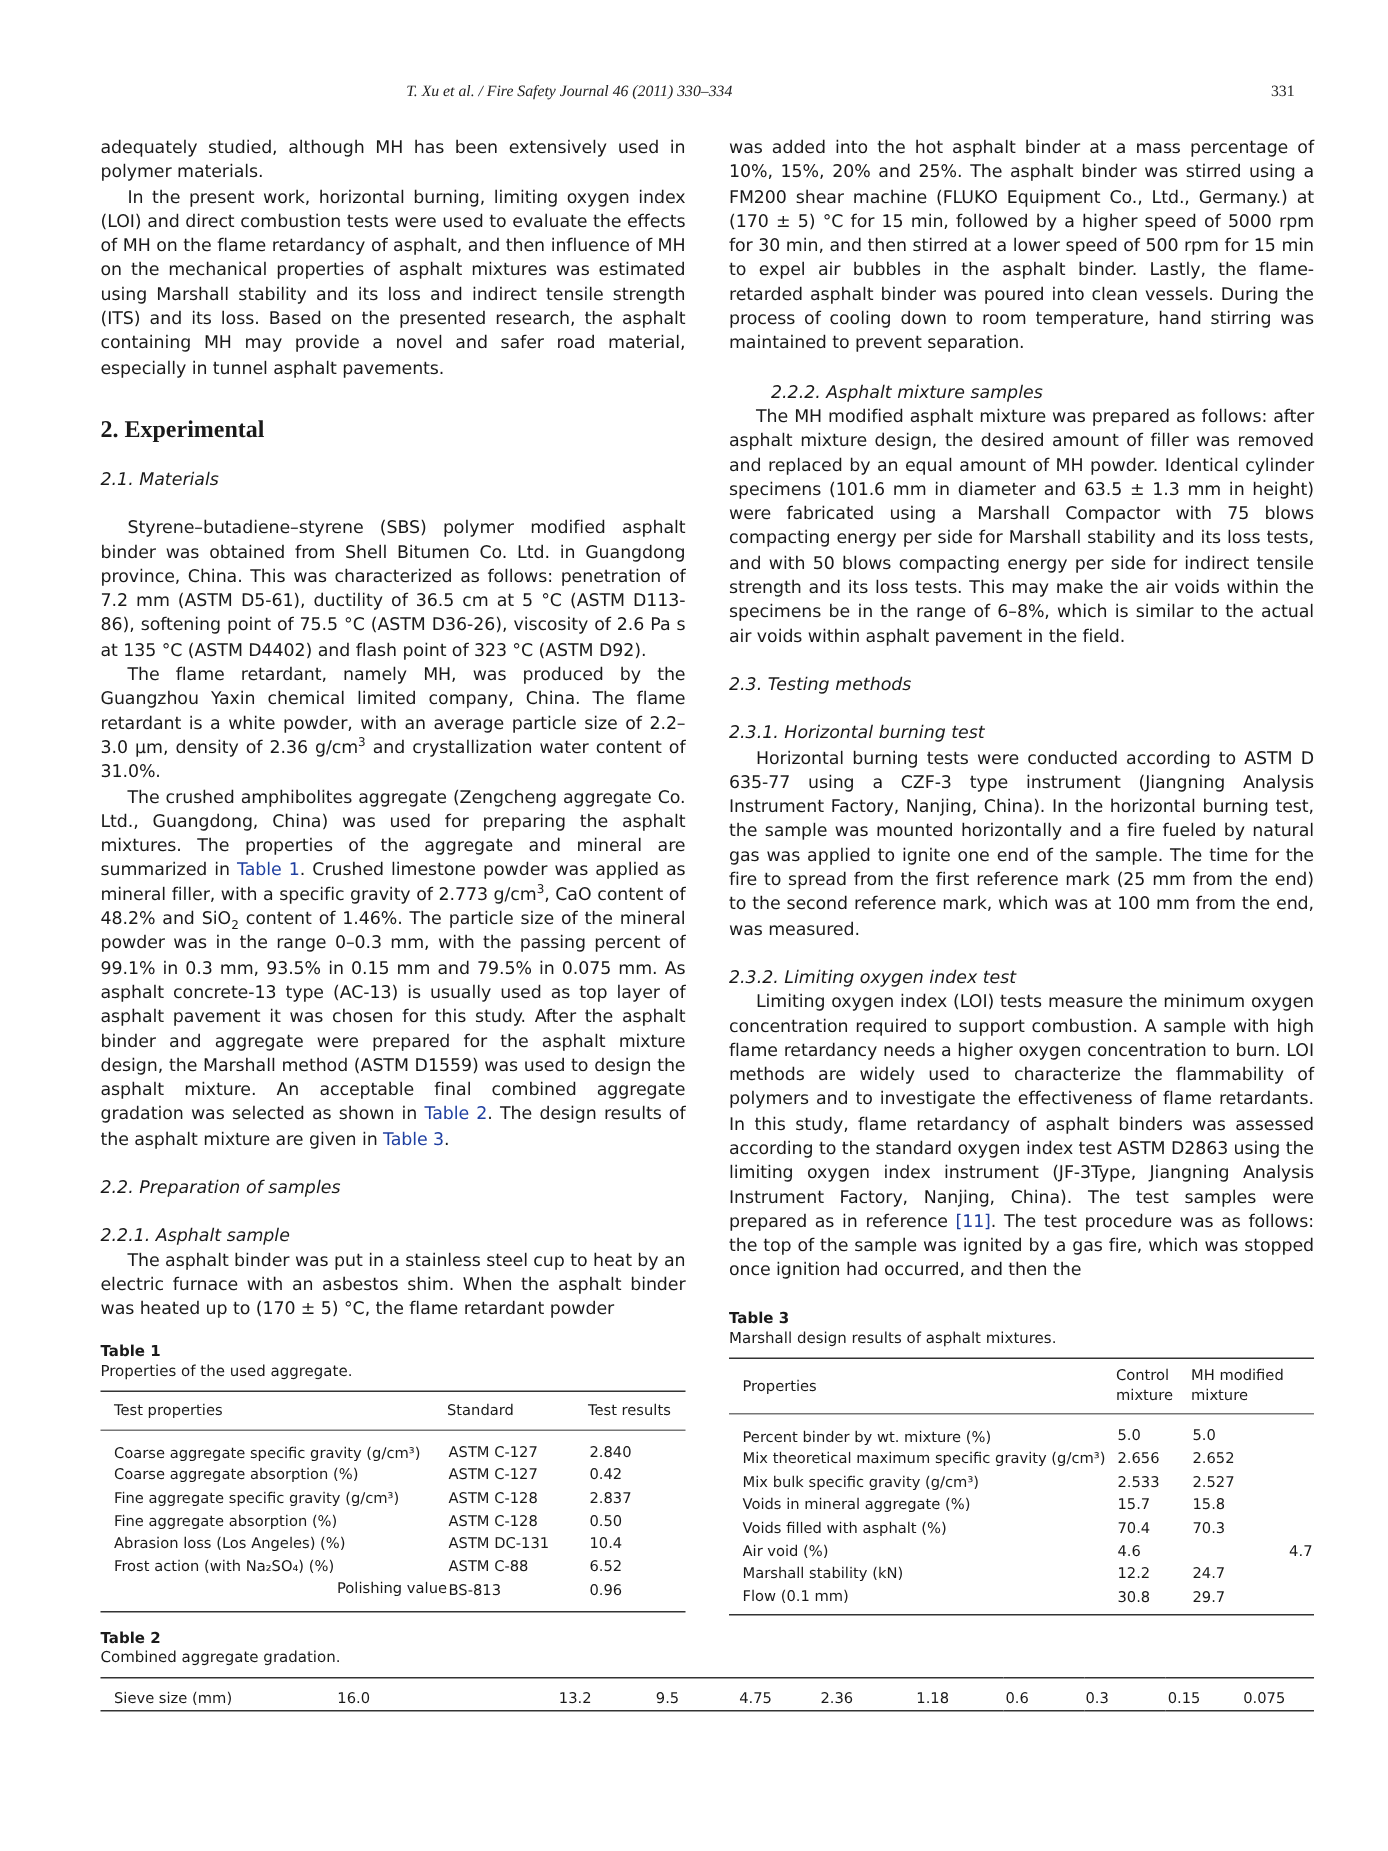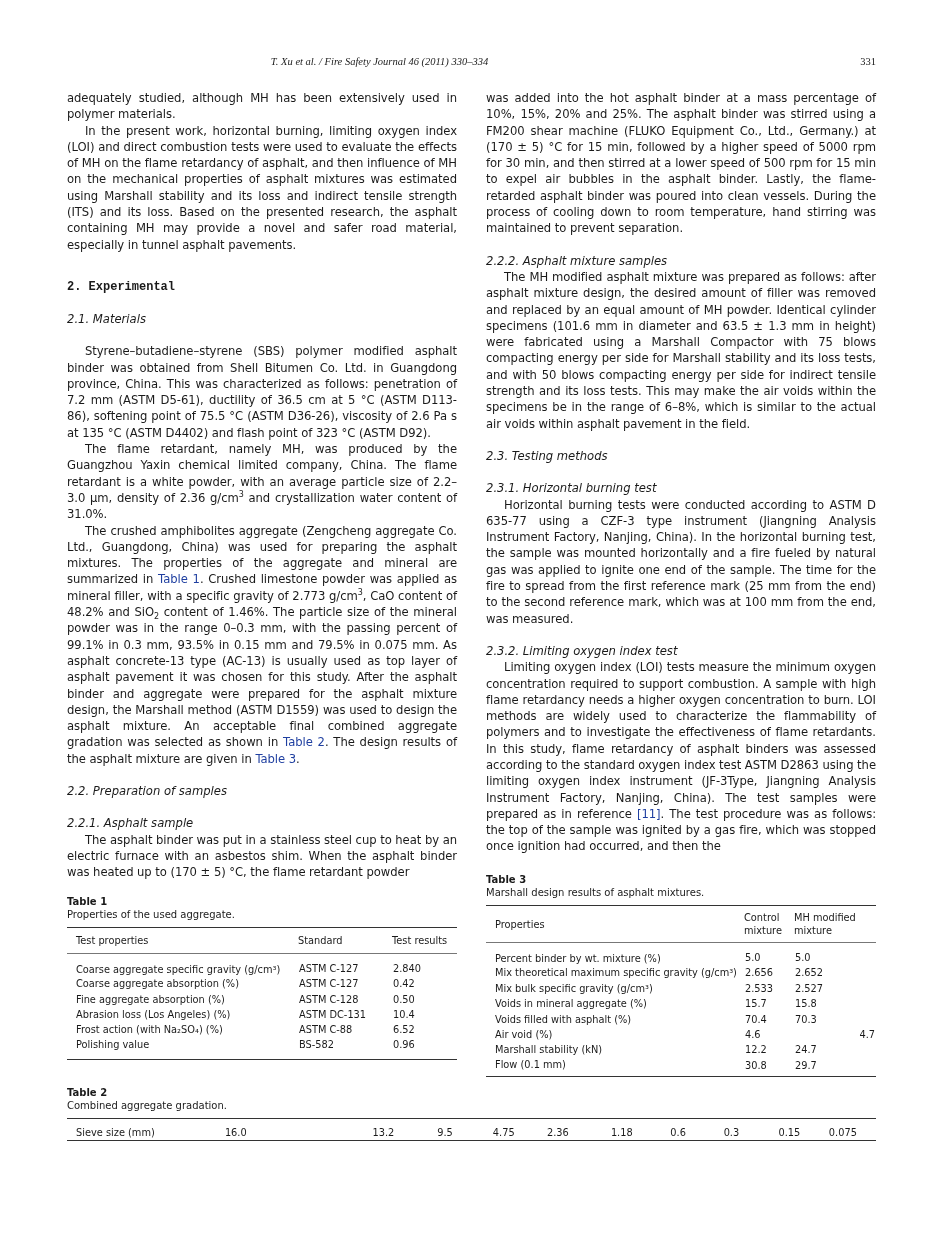--- a/index.html
+++ b/index.html
@@ -6,34 +6,34 @@
   body {
     width: 925px; height: 1234px; position: relative; overflow: hidden;
     font-family: "DejaVu Sans", "Liberation Sans", sans-serif;
     color: #1a1a1a;
   }
   .running-head {
     position: absolute; top: 56px; left: 0; width: 925px; height: 14px;
     font-family: "Liberation Serif", serif; font-style: italic; font-size: 10.5px; color: #222;
   }
   .running-head .title { position: absolute; left: 0; width: 759px; text-align: center; top: 0; }
-  .running-head .page { position: absolute; right: 49px; top: 0; font-style: normal; }
+  .running-head .page { position: absolute; right: 62px; top: 0; font-style: normal; }
 
   .col { position: absolute; width: 390px; }
   .col-left { left: 67px; top: 90px; }
   .col-right { left: 486px; top: 90px; }
 
   p.body {
     margin: 0; font-size: 11.6px; line-height: 16.3px; text-align: justify;
     text-indent: 0; letter-spacing: -0.05px;
   }
   p.body.indent { text-indent: 18px; }
   .ref { color: #1f3fa0; }
   h2.sec {
-    font-family: Liberation Mono, monospace; font-weight: bold; font-size: 12px;
+    font-family: Liberation Serif, serif; font-weight: bold; font-size: 16px;
     margin: 0; line-height: 16px;
   }
   h3.sub, h4.subsub {
     font-style: italic; font-weight: normal; font-size: 11.6px; margin: 0; line-height: 16.3px;
   }
   sup, sub { font-size: 8px; line-height: 0; }
 
   .tbl-block { position: absolute; font-size: 9.6px; }
   .tbl-label { font-weight: bold; font-size: 10px; line-height: 13px; }
   .tbl-caption { font-size: 10px; line-height: 13px; margin-bottom: 6px; }
@@ -63,21 +63,21 @@
   <p class="body indent"><span>The crushed amphibolites aggregate (Zengcheng aggregate Co. Ltd., Guangdong, China) was used for preparing the asphalt mixtures. The properties of the aggregate and mineral are summarized in </span><span class="ref">Table 1</span><span>. Crushed limestone powder was applied as mineral filler, with a specific gravity of 2.773 g/cm</span><sup>3</sup><span>, CaO content of 48.2% and SiO</span><sub>2</sub><span> content of 1.46%. The particle size of the mineral powder was in the range 0–0.3 mm, with the passing percent of 99.1% in 0.3 mm, 93.5% in 0.15 mm and 79.5% in 0.075 mm. As asphalt concrete-13 type (AC-13) is usually used as top layer of asphalt pavement it was chosen for this study. After the asphalt binder and aggregate were prepared for the asphalt mixture design, the Marshall method (ASTM D1559) was used to design the asphalt mixture. An acceptable final combined aggregate gradation was selected as shown in </span><span class="ref">Table 2</span><span>. The design results of the asphalt mixture are given in </span><span class="ref">Table 3</span><span>.</span></p>
 
   <h3 class="sub" style="margin-top:16px;">2.2.  Preparation of samples</h3>
   <h4 class="subsub" style="margin-top:16px;">2.2.1.  Asphalt sample</h4>
   <p class="body indent">The asphalt binder was put in a stainless steel cup to heat by an electric furnace with an asbestos shim. When the asphalt binder was heated up to (170 ± 5) °C, the flame retardant powder</p>
 </div>
 
 <div class="col col-right">
   <p class="body">was added into the hot asphalt binder at a mass percentage of 10%, 15%, 20% and 25%. The asphalt binder was stirred using a FM200 shear machine (FLUKO Equipment Co., Ltd., Germany.) at (170 ± 5) °C for 15 min, followed by a higher speed of 5000 rpm for 30 min, and then stirred at a lower speed of 500 rpm for 15 min to expel air bubbles in the asphalt binder. Lastly, the flame-retarded asphalt binder was poured into clean vessels. During the process of cooling down to room temperature, hand stirring was maintained to prevent separation.</p>
 
-  <h4 class="subsub" style="margin-top:16px;">2.2.2.  Asphalt mixture samples</h4>
+  <h4 class="subsub" style="margin-top:16px;margin-left:28px;">2.2.2.  Asphalt mixture samples</h4>
   <p class="body indent">The MH modified asphalt mixture was prepared as follows: after asphalt mixture design, the desired amount of filler was removed and replaced by an equal amount of MH powder. Identical cylinder specimens (101.6 mm in diameter and 63.5 ± 1.3 mm in height) were fabricated using a Marshall Compactor with 75 blows compacting energy per side for Marshall stability and its loss tests, and with 50 blows compacting energy per side for indirect tensile strength and its loss tests. This may make the air voids within the specimens be in the range of 6–8%, which is similar to the actual air voids within asphalt pavement in the field.</p>
 
   <h3 class="sub" style="margin-top:16px;">2.3.  Testing methods</h3>
   <h4 class="subsub" style="margin-top:16px;">2.3.1.  Horizontal burning test</h4>
   <p class="body indent">Horizontal burning tests were conducted according to ASTM D 635-77 using a CZF-3 type instrument (Jiangning Analysis Instrument Factory, Nanjing, China). In the horizontal burning test, the sample was mounted horizontally and a fire fueled by natural gas was applied to ignite one end of the sample. The time for the fire to spread from the first reference mark (25 mm from the end) to the second reference mark, which was at 100 mm from the end, was measured.</p>
 
   <h4 class="subsub" style="margin-top:16px;">2.3.2.  Limiting oxygen index test</h4>
   <p class="body indent"><span>Limiting oxygen index (LOI) tests measure the minimum oxygen concentration required to support combustion. A sample with high flame retardancy needs a higher oxygen concentration to burn. LOI methods are widely used to characterize the flammability of polymers and to investigate the effectiveness of flame retardants. In this study, flame retardancy of asphalt binders was assessed according to the standard oxygen index test ASTM D2863 using the limiting oxygen index instrument (JF-3Type, Jiangning Analysis Instrument Factory, Nanjing, China). The test samples were prepared as in reference </span><span class="ref">[11]</span><span>. The test procedure was as follows: the top of the sample was ignited by a gas fire, which was stopped once ignition had occurred, and then the</span></p>
 </div>
 
@@ -97,37 +97,42 @@
           <td style="padding:0 0 0 9px;line-height:13.3px;padding-top:8px;">Coarse aggregate specific gravity (g/cm³)</td>
           <td style="line-height:13.3px;padding-top:8px;">ASTM C-127</td>
           <td style="line-height:13.3px;padding-top:8px;">2.840</td>
         </tr>
         <tr>
           <td style="padding:0 0 0 9px;line-height:13.3px;">Coarse aggregate absorption (%)</td>
           <td style="line-height:13.3px;">ASTM C-127</td>
           <td style="line-height:13.3px;">0.42</td>
         </tr>
         <tr>
+          <td style="padding:0 0 0 9px;line-height:13.3px;">Fine aggregate specific gravity (g/cm³)</td>
+          <td style="line-height:13.3px;">ASTM C-128</td>
+          <td style="line-height:13.3px;">2.837</td>
+        </tr>
+        <tr>
           <td style="padding:0 0 0 9px;line-height:13.3px;">Fine aggregate absorption (%)</td>
           <td style="line-height:13.3px;">ASTM C-128</td>
           <td style="line-height:13.3px;">0.50</td>
         </tr>
         <tr>
           <td style="padding:0 0 0 9px;line-height:13.3px;">Abrasion loss (Los Angeles) (%)</td>
           <td style="line-height:13.3px;">ASTM DC-131</td>
           <td style="line-height:13.3px;">10.4</td>
         </tr>
         <tr>
           <td style="padding:0 0 0 9px;line-height:13.3px;">Frost action (with Na₂SO₄) (%)</td>
           <td style="line-height:13.3px;">ASTM C-88</td>
           <td style="line-height:13.3px;">6.52</td>
         </tr>
         <tr class="rule-bot">
-          <td style="padding:0 0 0 9px;line-height:13.3px;padding-bottom:7px;">Polishing value</td>
-          <td style="line-height:13.3px;padding-bottom:7px;">BS-582</td>
+          <td style="padding:0 0 0 9px;line-height:13.3px;padding-bottom:7px;text-align:right;">Polishing value</td>
+          <td style="line-height:13.3px;padding-bottom:7px;">BS-813</td>
           <td style="line-height:13.3px;padding-bottom:7px;">0.96</td>
         </tr>
       </tbody>
   </table>
 </div>
 
 <div class="tbl-block" style="left:486px; top:873px; width:390px;">
   <div class="tbl-label">Table 3</div>
   <div class="tbl-caption">Marshall design results of asphalt mixtures.</div>
   <table class="t">

